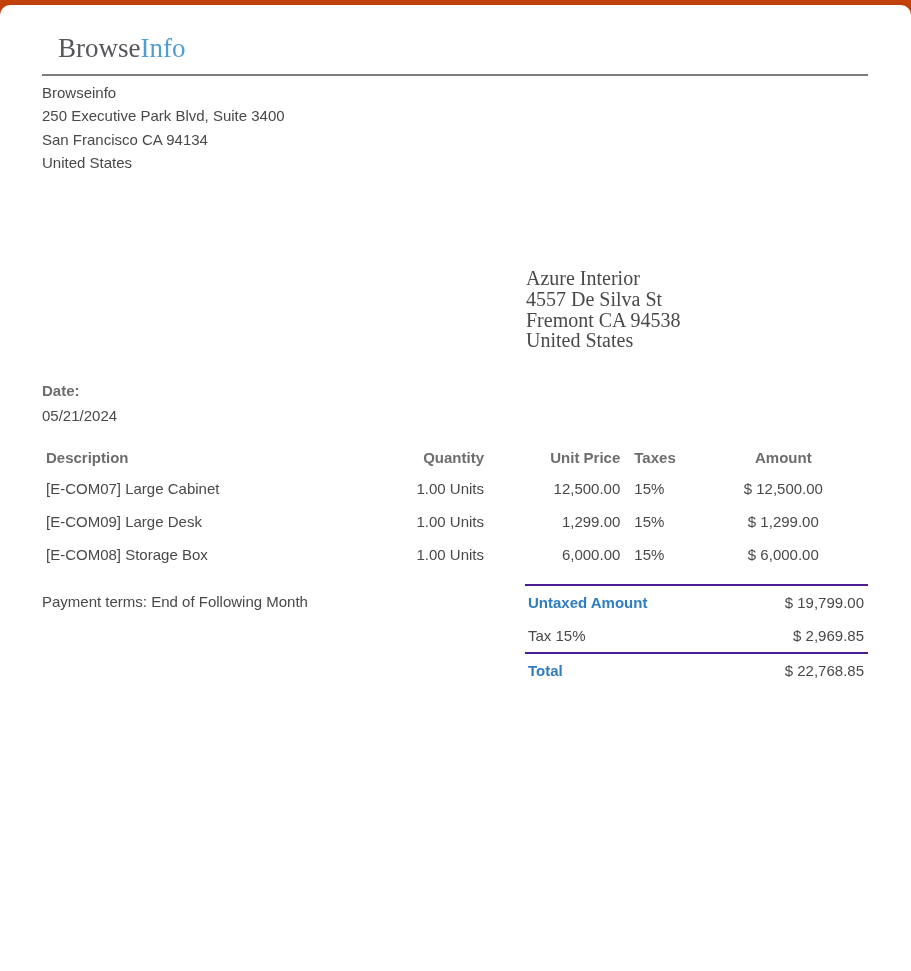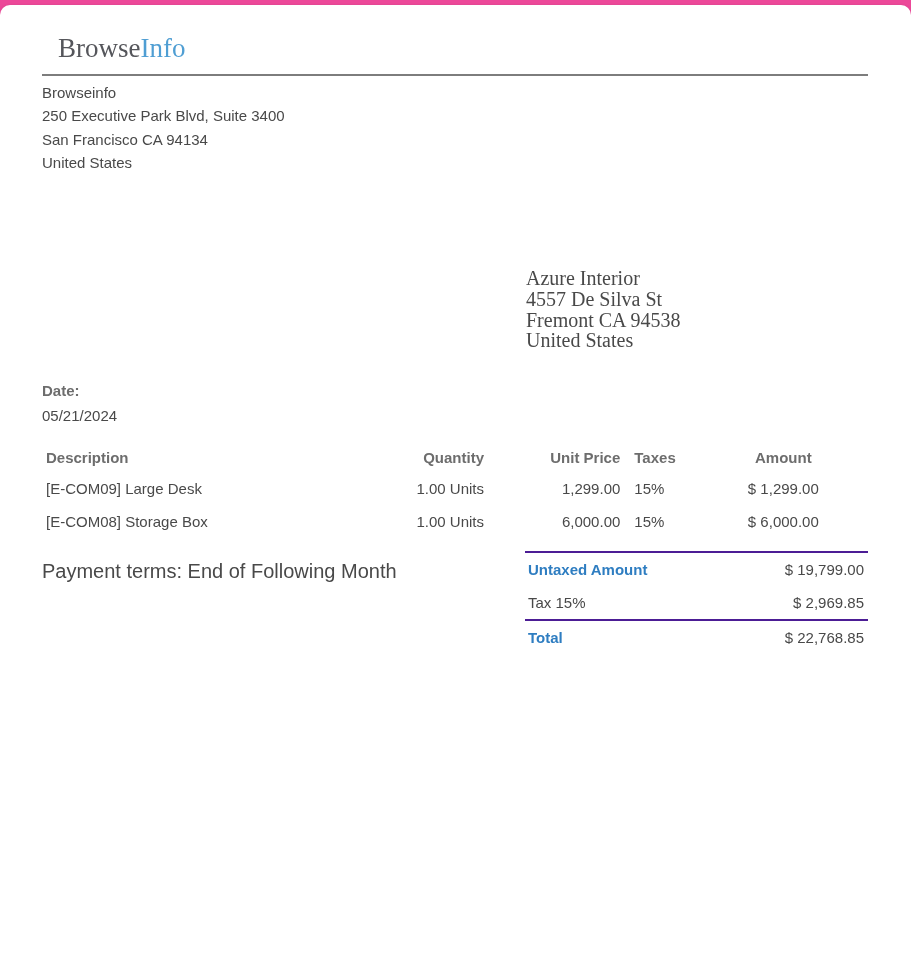--- a/index.html
+++ b/index.html
@@ -6,21 +6,21 @@
     margin: 0;
     padding: 0;
     background: #ebebee;
     font-family: "Liberation Sans", "DejaVu Sans", sans-serif;
     color: #494949;
   }
   .viewport {
     width: 911px;
     height: 971px;
     overflow: hidden;
-    background: #ec4899;
+    background: #c2410c;
   }
   .page {
     margin-top: 5px;
     background: #ffffff;
     border-radius: 10px 10px 0 0;
     height: 966px;
     box-sizing: border-box;
     box-shadow: 0 0 3px rgba(0,0,0,0.08);
   }
   .content {
@@ -89,21 +89,21 @@
   .col-tax   { text-align: left;  width: 9%; padding-left: 10px !important; }
   .col-amt   { text-align: center; width: 20.5%; }
 
   .bottom {
     display: flex;
     justify-content: space-between;
     align-items: flex-start;
     margin-top: 13px;
   }
   .payment-terms {
-    font-size: 20px;
+    font-size: 15px;
     margin-top: 9px;
   }
   table.totals {
     width: 343px;
     border-collapse: collapse;
     font-size: 15px;
   }
   table.totals td {
     padding: 8px 3px;
   }
@@ -156,20 +156,27 @@
         <thead>
           <tr>
             <th class="col-desc">Description</th>
             <th class="col-qty">Quantity</th>
             <th class="col-price">Unit Price</th>
             <th class="col-tax">Taxes</th>
             <th class="col-amt">Amount</th>
           </tr>
         </thead>
         <tbody>
+          <tr>
+            <td class="col-desc">[E-COM07] Large Cabinet</td>
+            <td class="col-qty">1.00 Units</td>
+            <td class="col-price">12,500.00</td>
+            <td class="col-tax">15%</td>
+            <td class="col-amt">$ 12,500.00</td>
+          </tr>
           <tr>
             <td class="col-desc">[E-COM09] Large Desk</td>
             <td class="col-qty">1.00 Units</td>
             <td class="col-price">1,299.00</td>
             <td class="col-tax">15%</td>
             <td class="col-amt">$ 1,299.00</td>
           </tr>
           <tr>
             <td class="col-desc">[E-COM08] Storage Box</td>
             <td class="col-qty">1.00 Units</td>

